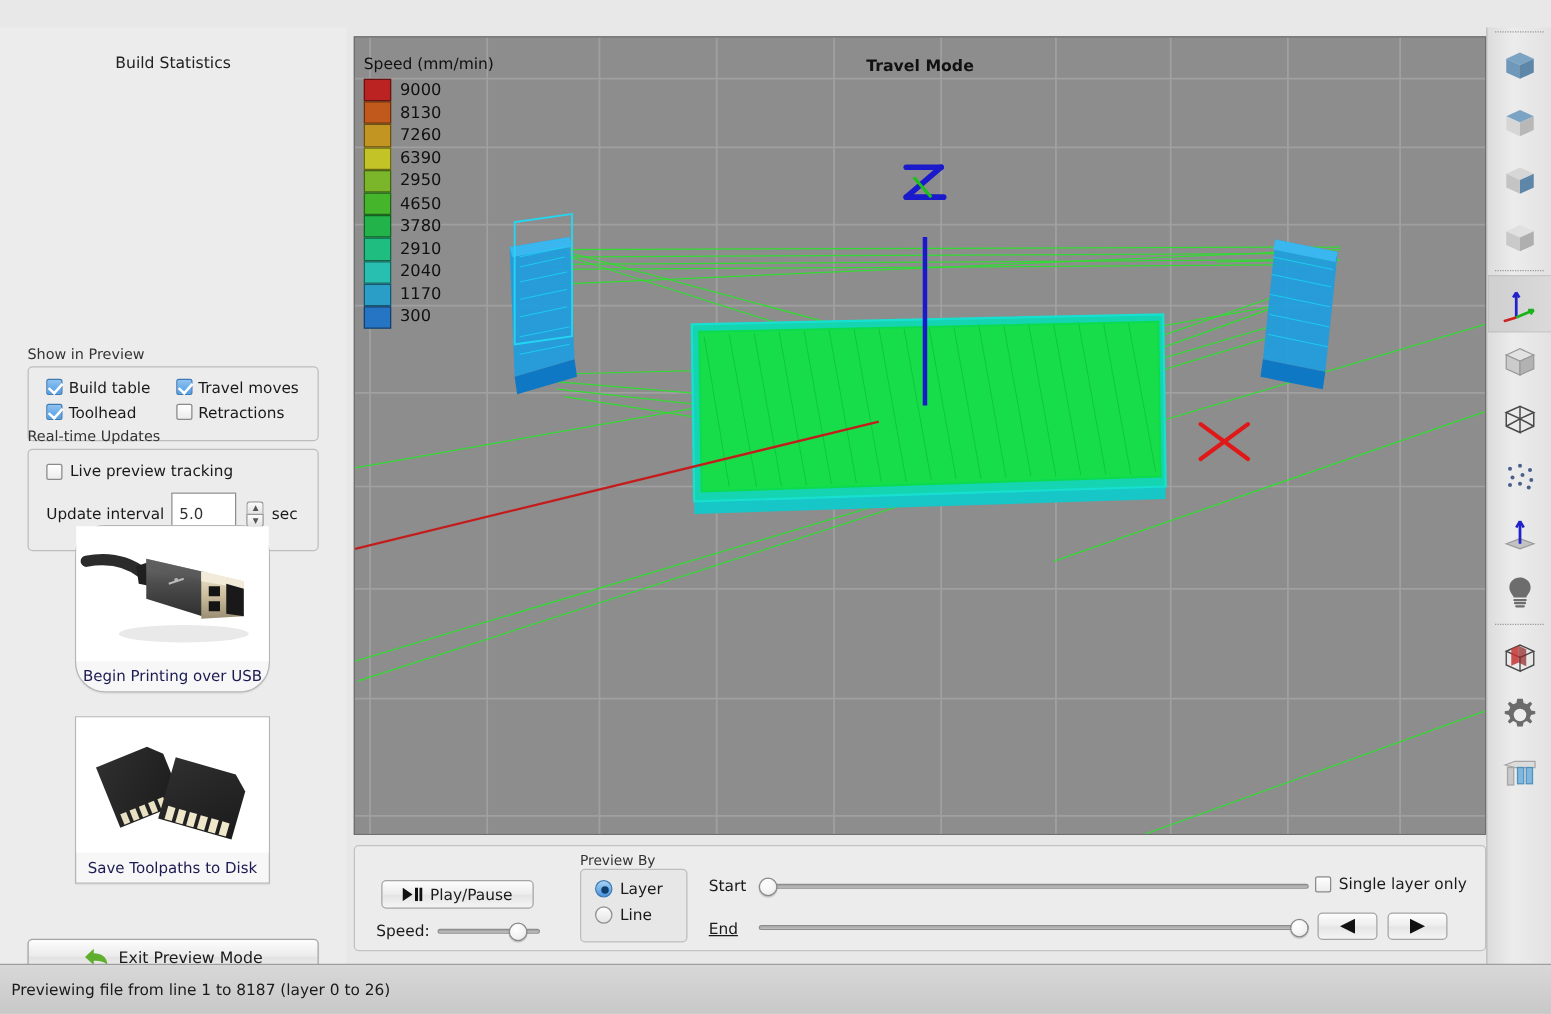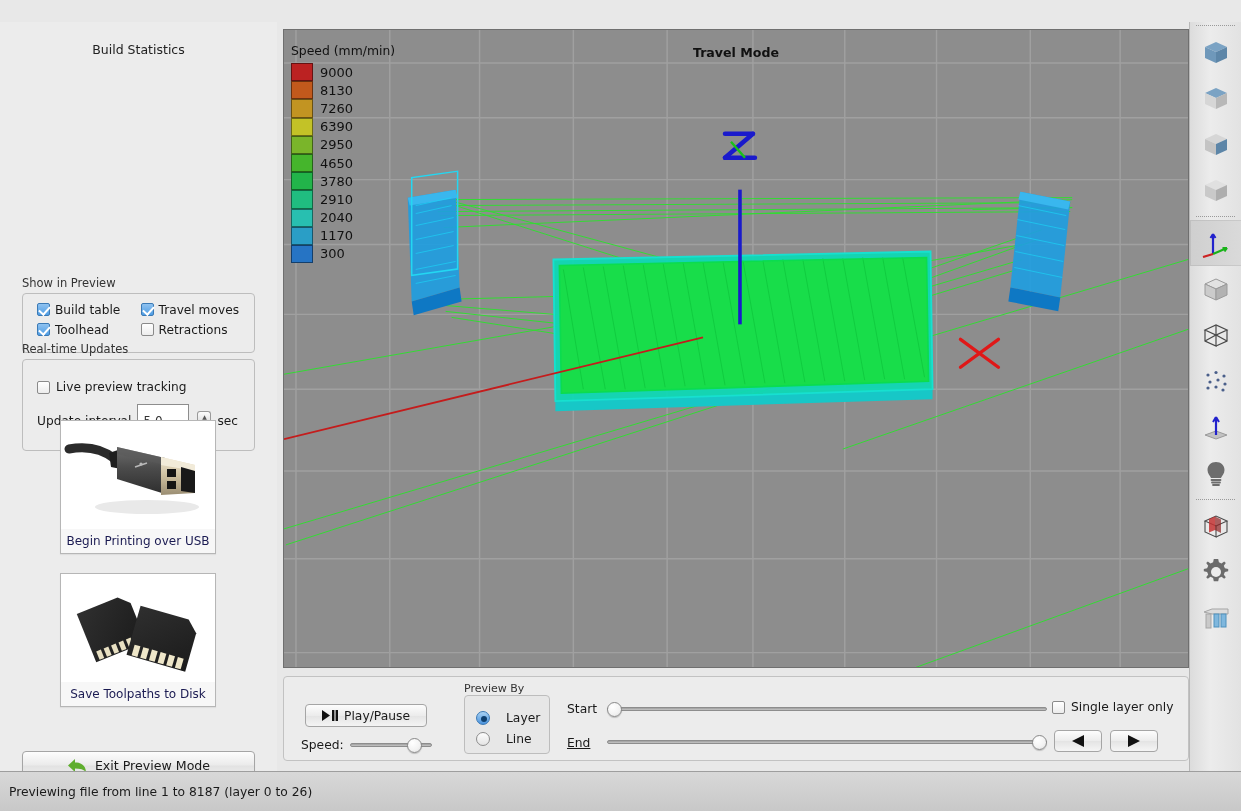--- a/index.html
+++ b/index.html
@@ -58,41 +58,41 @@
     position:relative;
   }
   .cbx.on { background:linear-gradient(to bottom,#8fc2f0 0%,#4f9de4 100%); border-color:#3b7ab5; }
   .cbx.on:after {
     content:""; position:absolute; left:3px; top:0px; width:5px; height:9px;
     border:solid #fff; border-width:0 2px 2px 0; transform:rotate(42deg);
   }
 
   #realtime { left:22px; top:320px; width:233px; }
   .rt-inner { padding:10px 12px 12px 14px; }
-  .rt-row { display:flex; align-items:center; gap:6px; font-size:12.2px;margin-top:10px; }
+  .rt-row { display:flex; align-items:center; gap:6px; font-size:12.2px; }
   .rt-row2 { margin-top:10px; }
   .num-field {
     width:52px; height:21px; border:1px solid #8d8d8d; background:#fff;
     padding:16px 5px; font-size:12px; color:#333; line-height:20px;
     font-family:"DejaVu Sans","Liberation Sans",sans-serif;
   }
   .stepper { width:14px; height:21px; display:flex; flex-direction:column; margin-left:2px; }
   .stepper div {
     flex:1; border:1px solid #9a9a9a; background:linear-gradient(to bottom,#fcfcfc,#e2e2e2);
     display:flex; align-items:center; justify-content:center; font-size:6px; color:#555;
   }
   .stepper div:first-child { border-radius:3px 3px 0 0; border-bottom:none; }
   .stepper div:last-child { border-radius:0 0 3px 3px; }
 
   
   .photo-btn {
     position:absolute; left:60px; width:156px; background:#f7f7f7;
     border:1px solid #b6b6b6; box-shadow:0 1px 1px rgba(0,0,0,.06);
   }
-  #usb-btn { top:398px; height:134px; }
+  #usb-btn { top:398px; height:134px;border-radius:24px; }
   #sd-btn  { top:551px; height:134px; }
   .photo { width:100%; height:108px; background:#fff; position:relative; overflow:hidden; }
   .photo-cap { height:25px; line-height:25px; text-align:center; font-size:12px; color:#1b1b52; }
 
   #exit-btn {
     position:absolute; left:22px; top:729px; width:233px; height:29px;
     border:1px solid #a5a5a5; border-radius:4px;
     background:linear-gradient(to bottom,#fdfdfd 0%,#ebebeb 48%,#e2e2e2 52%,#f2f2f2 100%);
     display:flex; align-items:center; justify-content:center; gap:8px; font-size:12.6px;
     box-shadow:0 1px 1px rgba(0,0,0,.08);
@@ -138,21 +138,21 @@
     position:absolute; width:15px; height:15px; border-radius:50%;
     background:radial-gradient(circle at 35% 30%, #ffffff 0%, #f2f2f2 60%, #dcdcdc 100%);
     border:1px solid #8a8a8a; box-shadow:0 1px 1px rgba(0,0,0,.2);
   }
 
   .previewby {
     position:absolute; left:180px; top:18px; width:86px; height:59px;
     border:1px solid #bdbdbd; border-radius:4px; background:#e7e7e7;
   }
   .pb-label { position:absolute; left:180px; top:5px; font-size:11px; color:#333; }
-  .radio-item { display:flex; align-items:flex-end; gap:16px; height:21px; margin-left:11px; font-size:12.3px; }
+  .radio-item { display:flex; align-items:flex-start; gap:6px; height:21px; margin-left:11px; font-size:12.3px; }
   .radio-item:first-child { margin-top:8px; }
   .rdo {
     width:14px; height:14px; border-radius:50%; flex:none;
     border:1px solid #8d8d8d;
     background:linear-gradient(to bottom,#fdfdfd,#e4e4e4);
     position:relative;
   }
   .rdo.on { background:linear-gradient(to bottom,#a9d2f3,#4a93de); border-color:#3a79b5; }
   .rdo.on:after {
     content:""; position:absolute; left:4px; top:4px; width:6px; height:6px;

